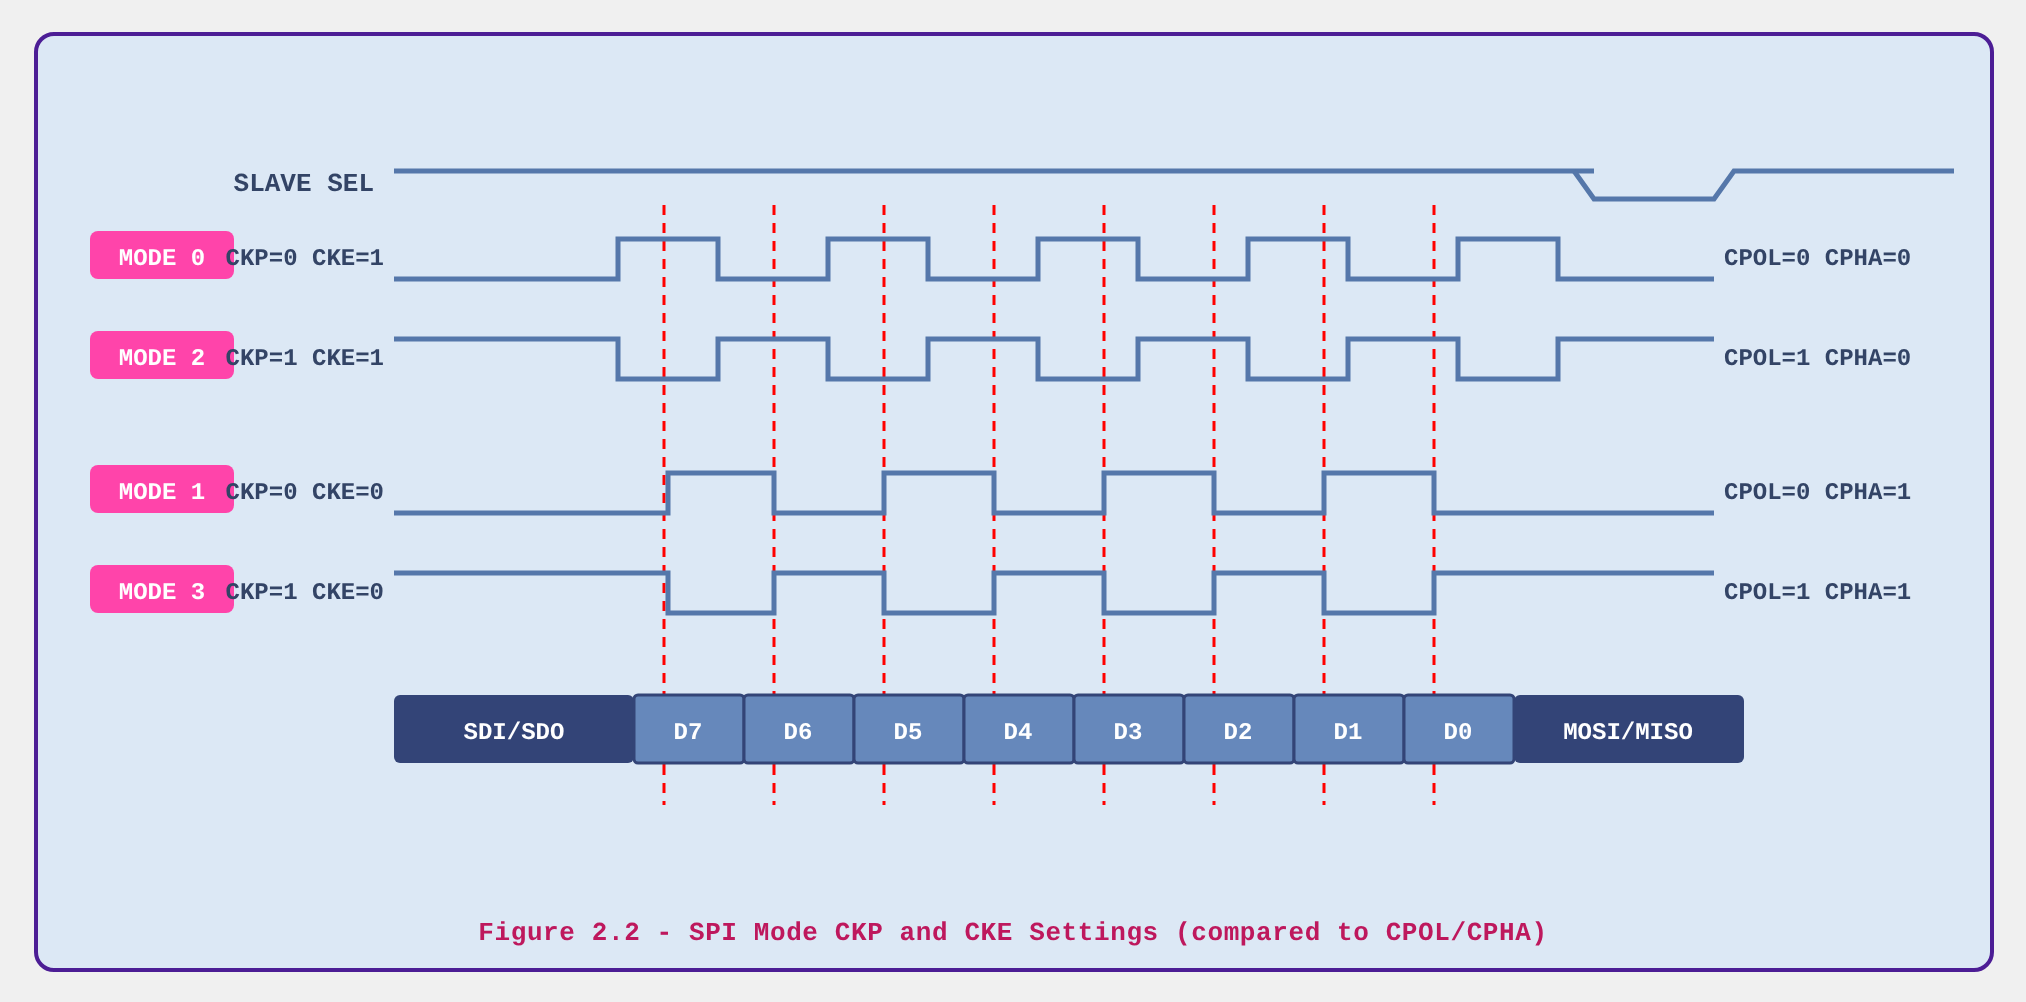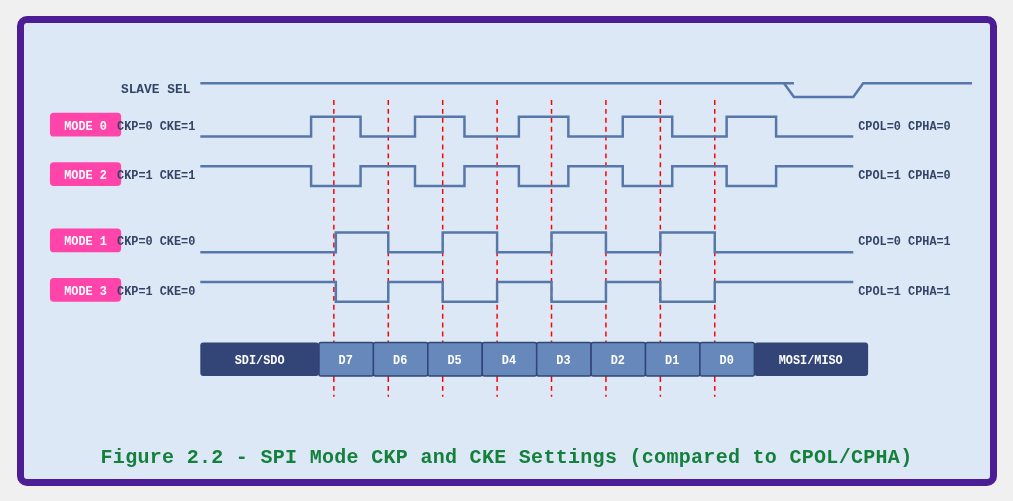--- a/index.html
+++ b/index.html
@@ -9,31 +9,31 @@
       background: #f0f0f0;
       display: flex;
       align-items: center;
       justify-content: center;
       font-family: 'Courier New', Courier, monospace;
     }
     .outer {
       width: 980px;
       height: 470px;
       background: #dce8f5;
-      border: 7px solid #4c1d95;
+      border: 2px solid #4c1d95;
       border-radius: 10px;
       padding: 18px 18px 10px 18px;
       display: flex;
       flex-direction: column;
     }
     .caption {
       text-align: center;
-      font-size: 20px;
+      font-size: 13px;
       font-weight: bold;
-      color: #15803d;
+      color: #be185d;
       padding-top: 10px;
       letter-spacing: 0.3px;
     }
 
     
     .svg-wrap {
       flex: 1;
       position: relative;
     }
     svg {

